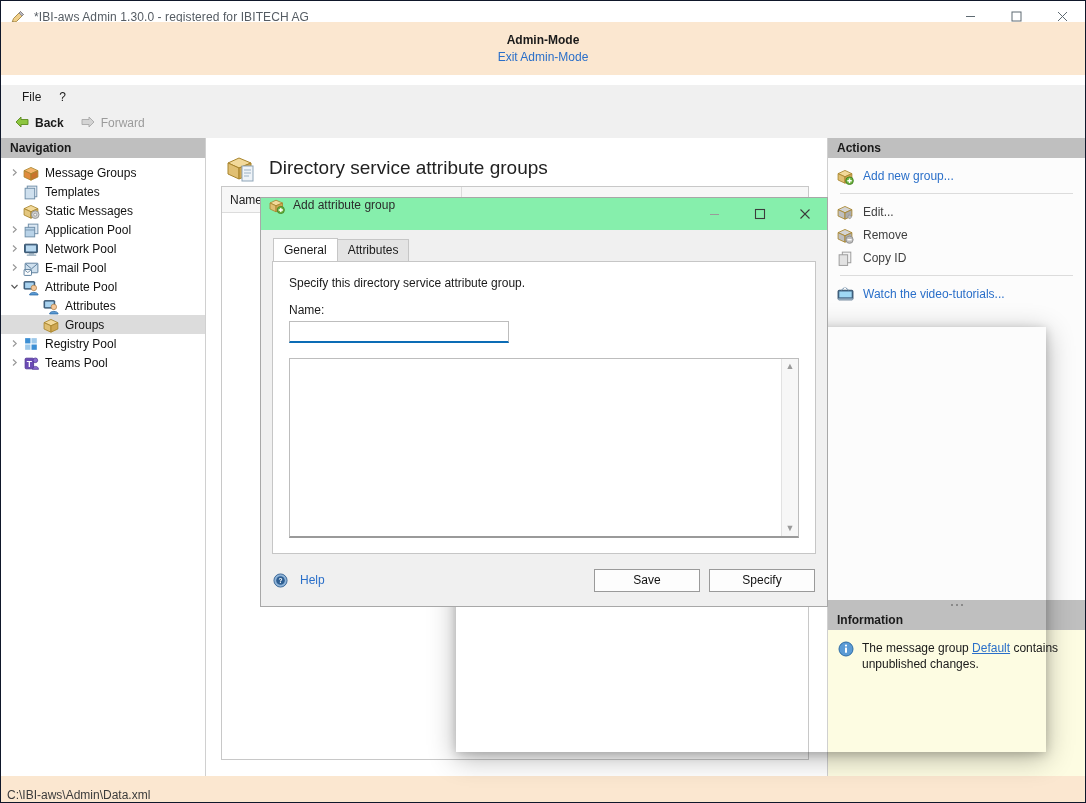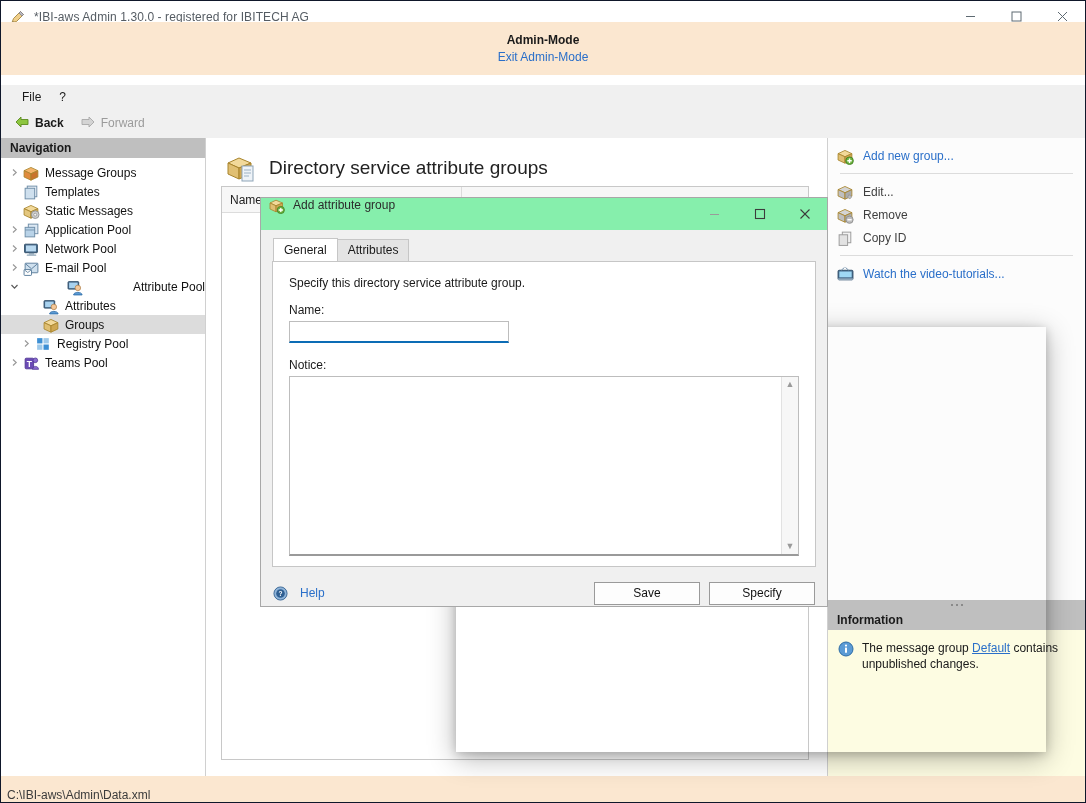--- a/index.html
+++ b/index.html
@@ -479,21 +479,21 @@
           <span class="tree-icon">
             <svg class="ico" viewBox="0 0 16 16">
               <rect x="2" y="3" width="12" height="9" rx="0.6" fill="#cfe0ee" stroke="#5b7e9c" stroke-width="0.9"></rect>
               <path d="M2.4 3.6 L8 8.3 L13.6 3.6" fill="none" stroke="#5b7e9c" stroke-width="0.9"></path>
               <rect x="1" y="9" width="7" height="5.5" rx="0.6" fill="#ffffff" stroke="#5b7e9c" stroke-width="0.9"></rect>
               <path d="M1.4 9.4 L4.5 11.8 L7.6 9.4" fill="none" stroke="#5b7e9c" stroke-width="0.8"></path>
             </svg>
           </span>
           <span class="tree-label">E-mail Pool</span>
         </div>
-        <div class="tree-row" style="padding-left: 4px; justify-content: space-between;">
+        <div class="tree-row" style="padding-left: 4px;">
           <span class="twisty">
             <svg width="9" height="9" viewBox="0 0 9 9">
               <path d="M1.5 3 L4.5 6.2 L7.5 3" fill="none" stroke="#5a5a5a" stroke-width="1.2"></path>
             </svg>
           </span>
           <span class="tree-icon">
             <svg class="ico" viewBox="0 0 16 16">
               <rect x="1" y="2.5" width="10" height="7" rx="0.6" fill="#4a6c8c" stroke="#2c4c68" stroke-width="0.9"></rect>
               <rect x="2" y="3.4" width="8" height="5.2" fill="#a8d2ef"></rect>
               <circle cx="10.2" cy="8.4" r="2.6" fill="#f4c89a" stroke="#b07f49" stroke-width="0.7"></circle>
@@ -518,21 +518,21 @@
           <span class="twisty"></span>
           <span class="tree-icon">
             <svg class="ico" viewBox="0 0 16 16">
               <path d="M1 5.3 L7.5 2.3 L14 5.3 L7.5 8.3 Z" fill="#f2d99a" stroke="#a8842c" stroke-width="0.8"></path>
               <path d="M1 5.3 L1 11.3 L7.5 14.3 L7.5 8.3 Z" fill="#e0bf72" stroke="#a8842c" stroke-width="0.8"></path>
               <path d="M7.5 8.3 L14 5.3 L14 11.3 L7.5 14.3 Z" fill="#cfa751" stroke="#a8842c" stroke-width="0.8"></path>
             </svg>
           </span>
           <span class="tree-label">Groups</span>
         </div>
-        <div class="tree-row" style="padding-left: 4px; margin-left: 12px;">
+        <div class="tree-row" style="padding-left: 4px;">
           <span class="twisty">
             <svg width="9" height="9" viewBox="0 0 9 9">
               <path d="M3 1.5 L6.2 4.5 L3 7.5" fill="none" stroke="#9a9a9a" stroke-width="1.2"></path>
             </svg>
           </span>
           <span class="tree-icon">
             <svg class="ico" viewBox="0 0 16 16">
               <rect x="2" y="2" width="5" height="5" fill="#3d8fd4"></rect>
               <rect x="8" y="2" width="5" height="5" fill="#9ec9ea"></rect>
               <rect x="2" y="8" width="5" height="5" fill="#9ec9ea"></rect>
@@ -577,20 +577,21 @@
     </div>
     <div class="content-body">
       <div class="grid-header">
         <div class="grid-col c1">Name</div>
       </div>
     </div>
     <div class="dialog-shadow"></div>
   </div>
 
   <div class="right-panel">
+    <div class="panel-header">Actions</div>
     <div class="actions-body" id="actions-body">
         <div class="action-row">
           <span class="action-icon">
             <svg class="ico" viewBox="0 0 16 16">
               <path d="M1 5.3 L7.5 2.3 L14 5.3 L7.5 8.3 Z" fill="#f2d99a" stroke="#a8842c" stroke-width="0.8"></path>
               <path d="M1 5.3 L1 11.3 L7.5 14.3 L7.5 8.3 Z" fill="#e0bf72" stroke="#a8842c" stroke-width="0.8"></path>
               <path d="M7.5 8.3 L14 5.3 L14 11.3 L7.5 14.3 Z" fill="#cfa751" stroke="#a8842c" stroke-width="0.8"></path>
               <circle cx="11.8" cy="12" r="3.6" fill="#6db33f" stroke="#3f7d1f" stroke-width="0.8"></circle>
               <path d="M11.8 9.9 L11.8 14.1 M9.7 12 L13.9 12" stroke="#ffffff" stroke-width="1.3"></path>
             </svg>
@@ -702,21 +703,20 @@
     <div class="dlg-content">
       <div class="tabstrip">
         <div class="tab active">General</div>
         <div class="tab">Attributes</div>
       </div>
       <div class="tabpanel">
         <div class="dlg-desc">Specify this directory service attribute group.</div>
         <div class="fld-label">Name:</div>
         <input class="name-input" type="text" autofocus="" placeholder="" style="">
         <div class="spacer-14"></div>
-        <div class="fld-label">Notice:</div>
         <div class="notice-wrap">
           <textarea class="notice-area" placeholder="" style=""></textarea>
           <div class="vscroll">
             <span class="sc-arrow">▲</span>
             <span class="sc-arrow">▼</span>
           </div>
         </div>
       </div>
     </div>
 

